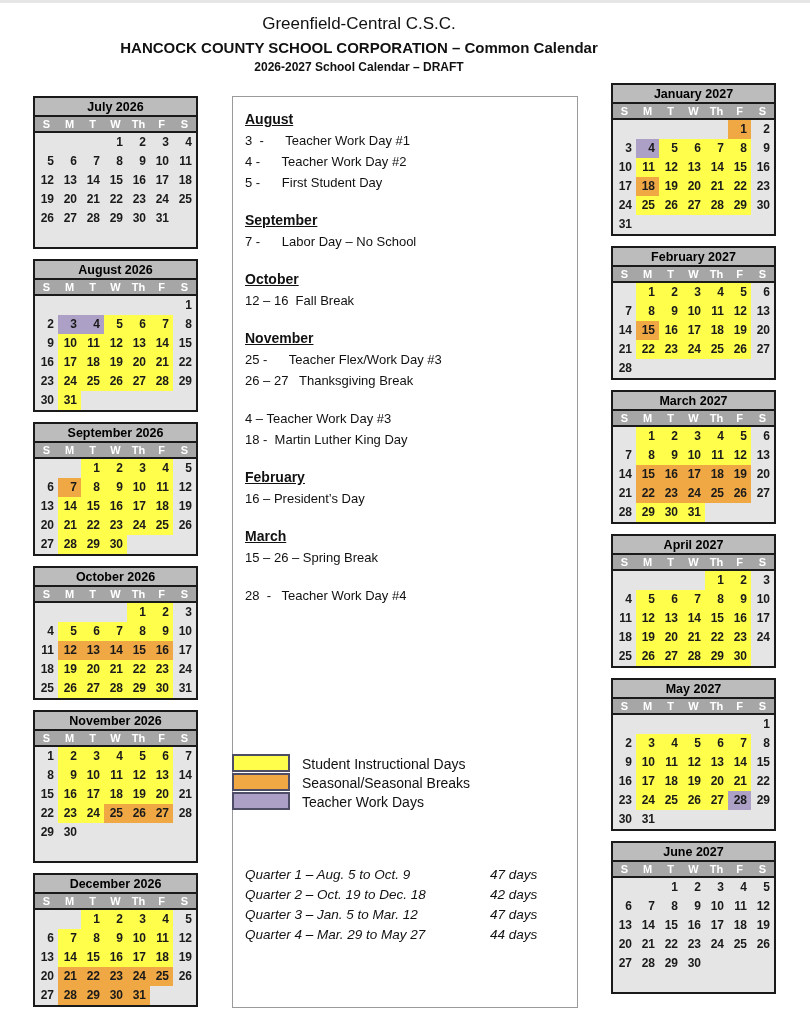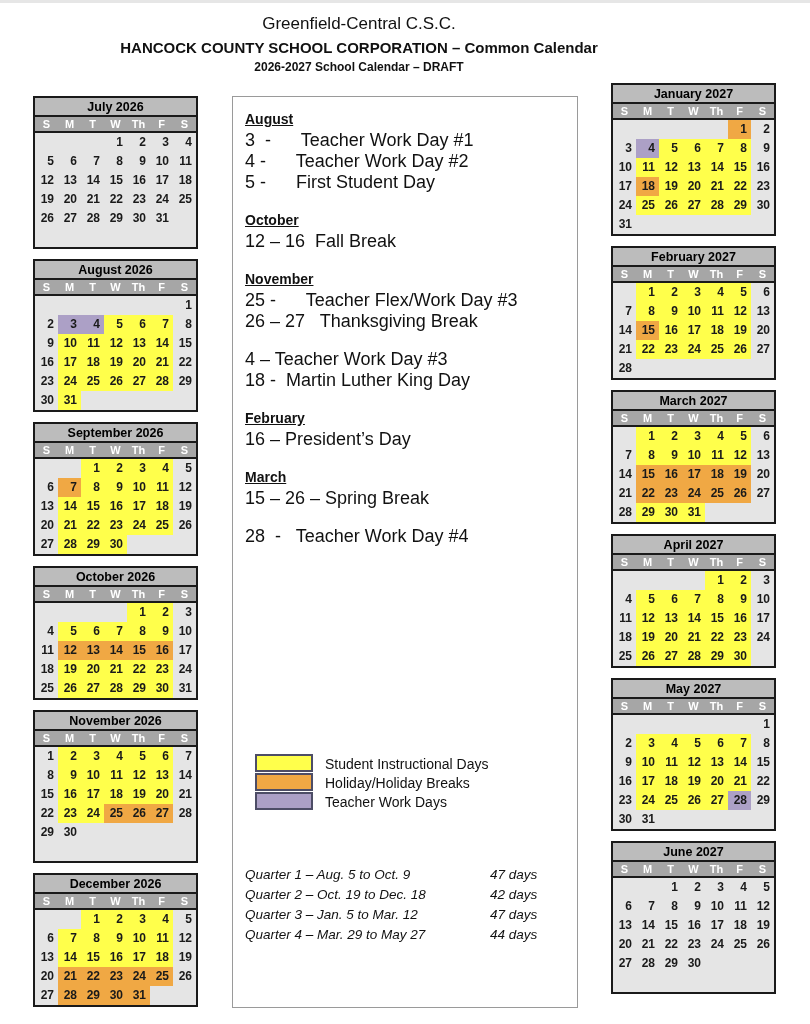--- a/index.html
+++ b/index.html
@@ -28,23 +28,23 @@
   .cal-cell { height:19px; font-size:12px; font-weight:700; text-align:right;
               padding-right:4px; line-height:19px; color:#1a1a1a; }
   .mark-instructional { background:var(--c-instructional); }
   .mark-break { background:var(--c-break); }
   .mark-teacher { background:var(--c-teacher); }
 
   .mid-box { position:absolute; left:232px; top:96px; width:346px; height:912px;
              border:1px solid #9a9a9a; background:#fff; padding:12px 12px; }
   .evt-section { margin-bottom:17px; }
   .evt-month { font-size:14px; font-weight:700; text-decoration:underline; line-height:21px; }
-  .evt-line { font-size:18px; line-height:21px; white-space:pre; }
-
-  .legend { position:absolute; left:-1px; top:657px;padding-left:23px; }
+  .evt-line { font-size:13px; line-height:21px; white-space:pre; }
+
+  .legend { position:absolute; left:-1px; top:657px; }
   .legend-row { display:flex; align-items:center; height:19px; }
   .legend-swatch { width:58px; height:18px; border:2px solid #4d4d66; margin-top:-2px; }
   .legend-label { font-size:14px; margin-left:12px; line-height:18px; }
 
   .quarters { position:absolute; left:12px; top:768px; width:300px; }
   .quarter-row { display:flex; justify-content:space-between; font-size:13.5px; line-height:20px;font-style:italic; }
   .quarter-days { text-align:left; width:55px; }
 </style>
 </head>
 <body>
@@ -378,20 +378,24 @@
 
   <div class="mid-box">
     <div id="events">
         <div class="evt-section">
           <div class="evt-month">August</div>
           <div class="evt-line">3  -      Teacher Work Day #1</div>
           <div class="evt-line">4 -      Teacher Work Day #2</div>
           <div class="evt-line">5 -      First Student Day</div>
         </div>
         <div class="evt-section">
+          <div class="evt-month">September</div>
+          <div class="evt-line">7 -      Labor Day – No School</div>
+        </div>
+        <div class="evt-section">
           <div class="evt-month">October</div>
           <div class="evt-line">12 – 16  Fall Break</div>
         </div>
         <div class="evt-section">
           <div class="evt-month">November</div>
           <div class="evt-line">25 -      Teacher Flex/Work Day #3</div>
           <div class="evt-line">26 – 27   Thanksgiving Break</div>
         </div>
         <div class="evt-section">
           <div class="evt-line">4 – Teacher Work Day #3</div>
@@ -409,21 +413,21 @@
           <div class="evt-line">28  -   Teacher Work Day #4</div>
         </div>
       </div>
     <div class="legend" id="legend">
         <div class="legend-row">
           <span class="legend-swatch mark-instructional"></span>
           <span class="legend-label">Student Instructional Days</span>
         </div>
         <div class="legend-row">
           <span class="legend-swatch mark-break"></span>
-          <span class="legend-label">Holiday/Holiday Breaks</span>
+          <span class="legend-label">Seasonal/Seasonal Breaks</span>
         </div>
         <div class="legend-row">
           <span class="legend-swatch mark-teacher"></span>
           <span class="legend-label">Teacher Work Days</span>
         </div>
       </div>
     <div class="quarters" id="quarters">
         <div class="quarter-row">
           <span class="quarter-label">Quarter 1 – Aug. 5 to Oct. 9</span>
           <span class="quarter-days">47 days</span>

